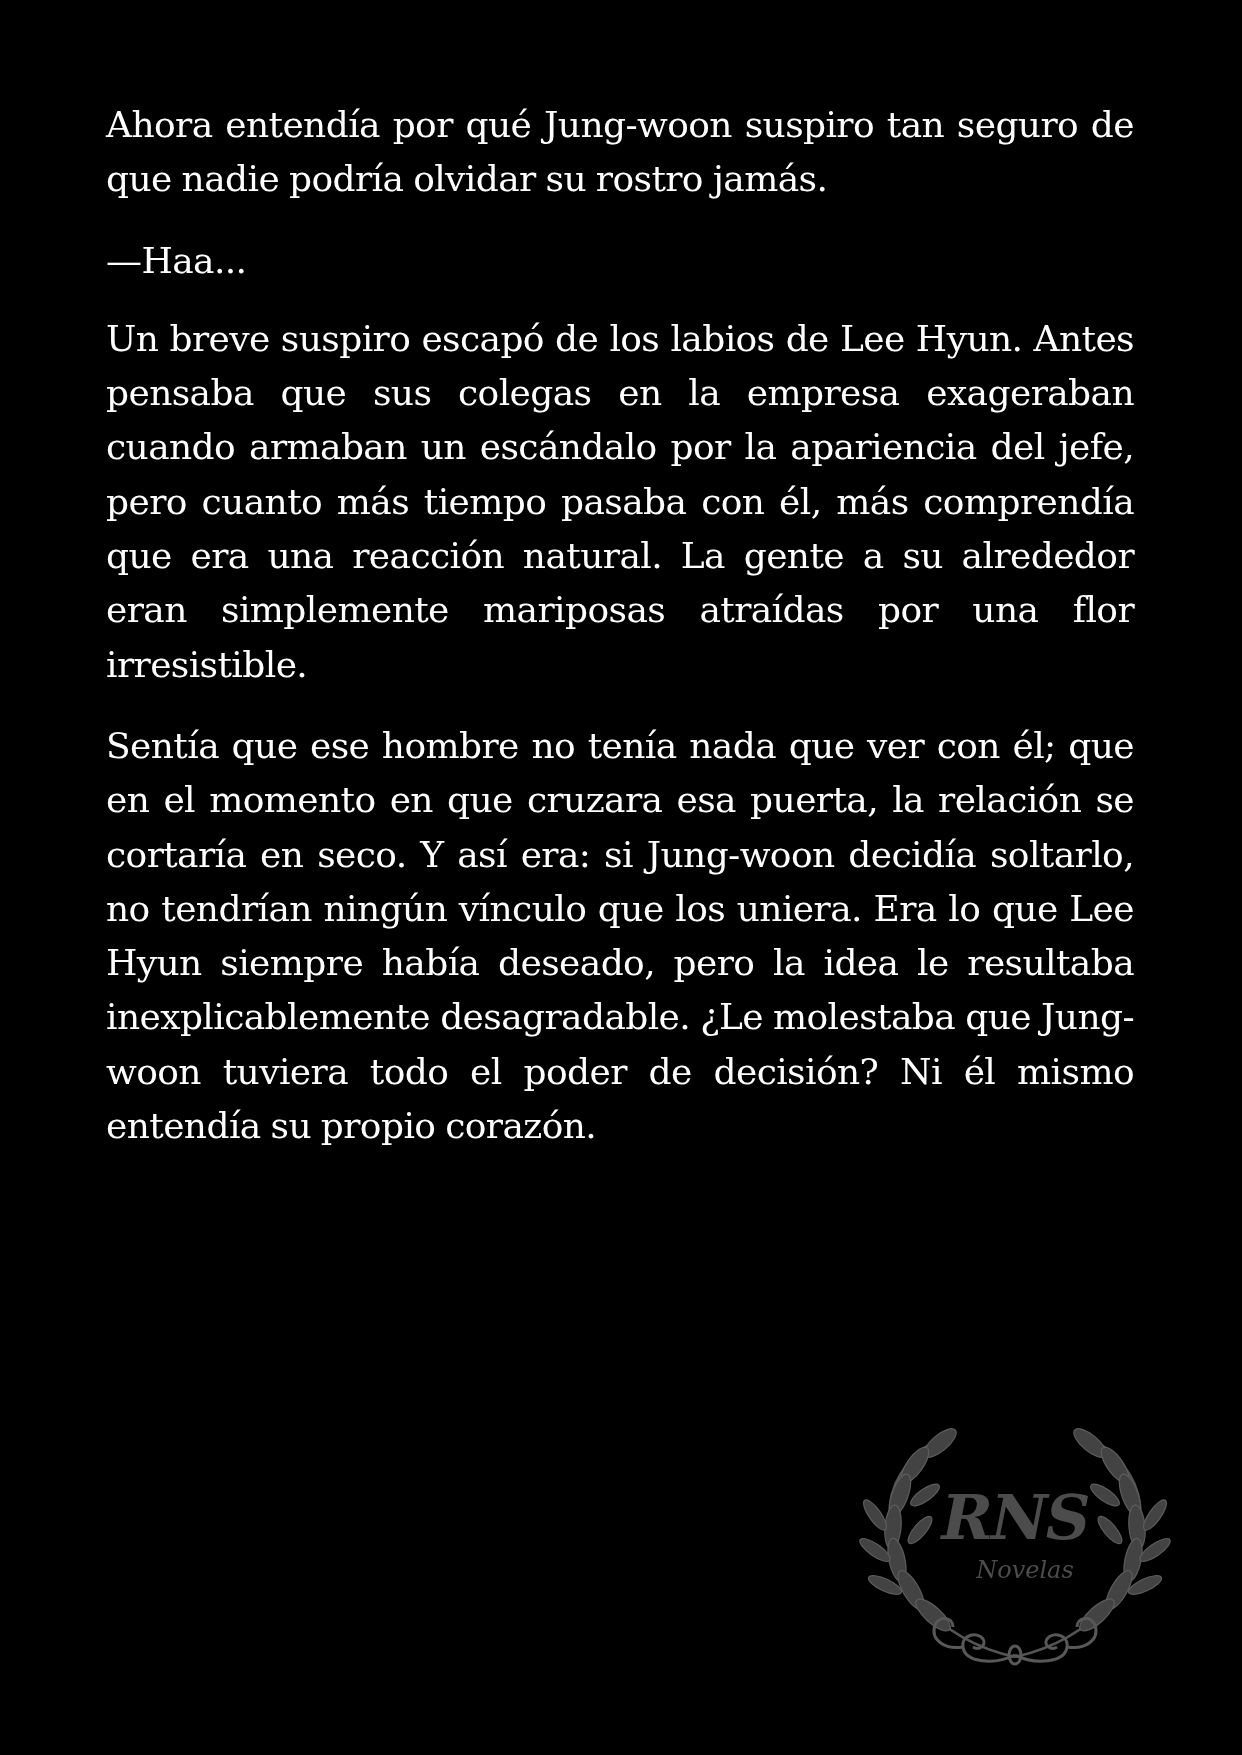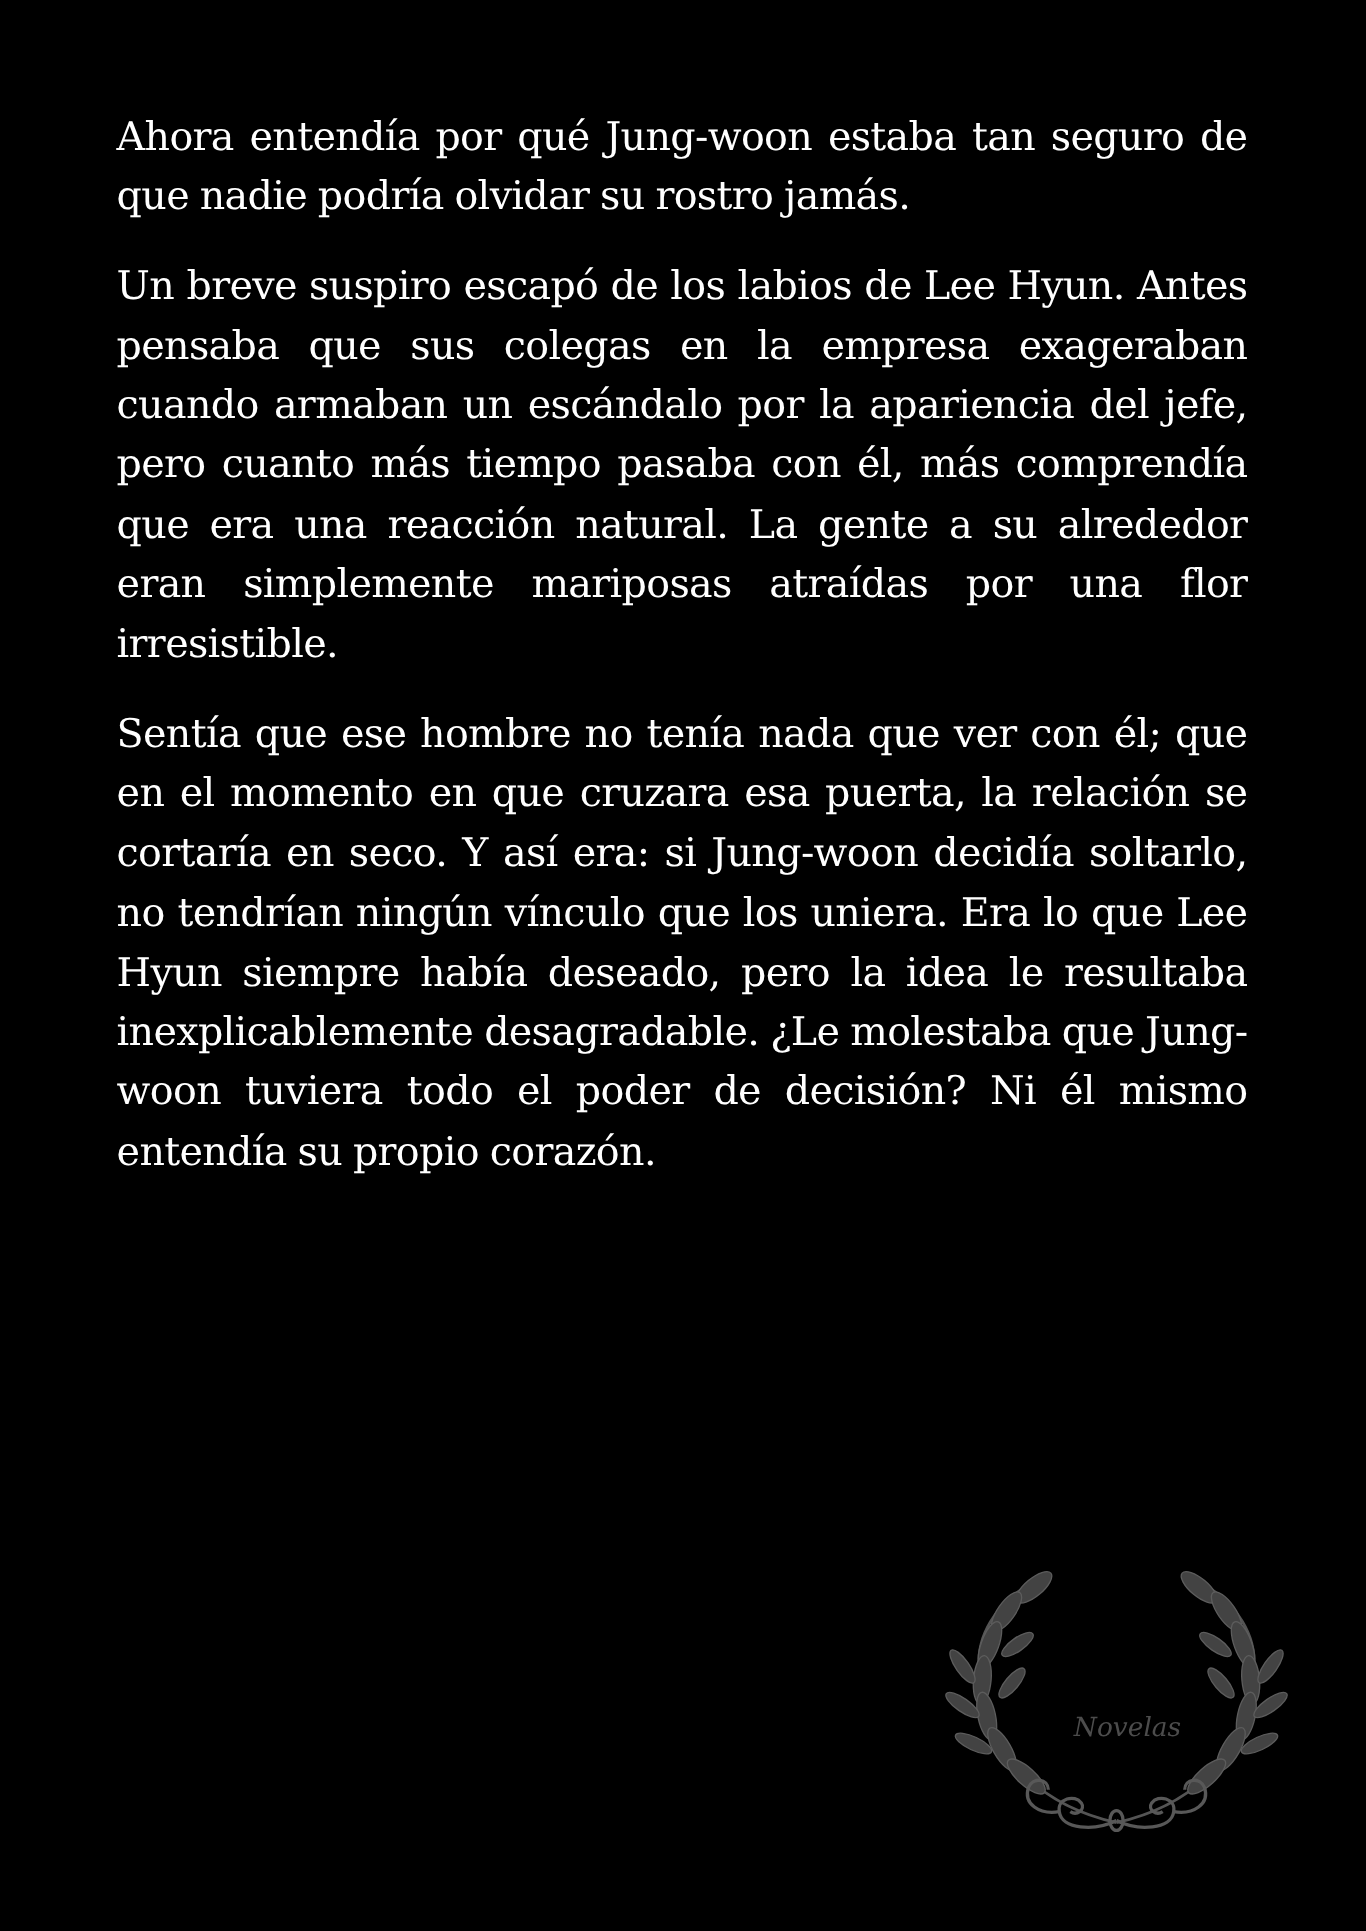--- a/index.html
+++ b/index.html
@@ -75,21 +75,22 @@
     .wm-svg {
       position: absolute;
       left: 0;
       top: 0;
     }
   </style>
 </head>
 <body>
 
 <div class="page">
-  <p class="para">Ahora entendía por qué Jung-woon estaba tan seguro de que nadie podría olvidar su rostro jamás.</p>
+  <p class="para">Ahora entendía por qué Jung-woon suspiro tan seguro de que nadie podría olvidar su rostro jamás.</p>
+  <p class="para short">—Haa...</p>
   <p class="para">Un breve suspiro escapó de los labios de Lee Hyun. Antes pensaba que sus colegas en la empresa exageraban cuando armaban un escándalo por la apariencia del jefe, pero cuanto más tiempo pasaba con él, más comprendía que era una reacción natural. La gente a su alrededor eran simplemente mariposas atraídas por una flor irresistible.</p>
   <p class="para">Sentía que ese hombre no tenía nada que ver con él; que en el momento en que cruzara esa puerta, la relación se cortaría en seco. Y así era: si Jung-woon decidía soltarlo, no tendrían ningún vínculo que los uniera. Era lo que Lee Hyun siempre había deseado, pero la idea le resultaba inexplicablemente desagradable. ¿Le molestaba que Jung-woon tuviera todo el poder de decisión? Ni él mismo entendía su propio corazón.</p>
 </div>
 
 <div class="watermark">
   <svg class="wm-svg" width="340" height="250" viewBox="0 0 340 250">
     <g fill="none" stroke="#9a9a9a" stroke-width="2.5">
 
       <path d="M170 232 C 95 215, 40 160, 45 80 C 48 50, 70 25, 100 10"></path>
 
@@ -125,14 +126,15 @@
     </g>
     <g fill="none" stroke="#a0a0a0" stroke-width="3">
 
       <path d="M170 230 C 150 240, 120 238, 118 222 C 116 210, 132 206, 138 214 C 142 220, 134 226, 128 222"></path>
       <path d="M170 230 C 190 240, 220 238, 222 222 C 224 210, 208 206, 202 214 C 198 220, 206 226, 212 222"></path>
       <path d="M118 222 C 100 225, 85 215, 90 200 C 94 190, 108 192, 108 202"></path>
       <path d="M222 222 C 240 225, 255 215, 250 200 C 246 190, 232 192, 232 202"></path>
       <ellipse cx="170" cy="230" rx="6" ry="9"></ellipse>
     </g>
   </svg>
+  <div class="wm-title">RNS</div>
   <div class="wm-sub">Novelas</div>
 </div>
 
 </body></html>

